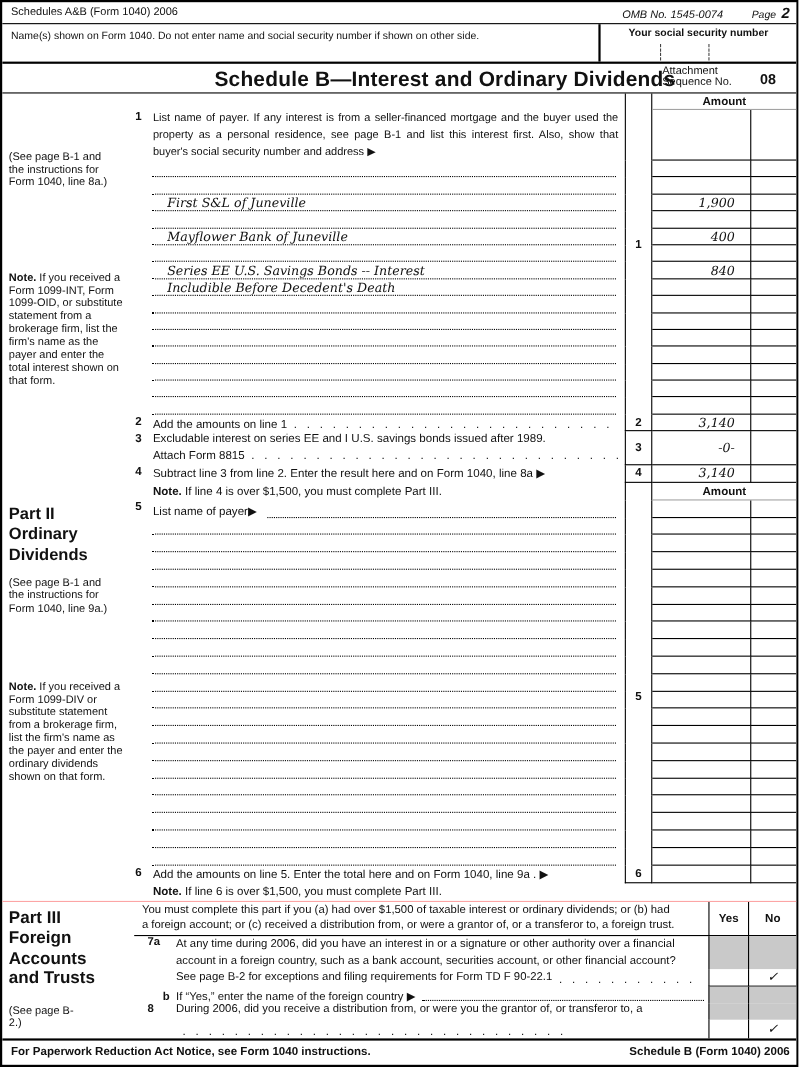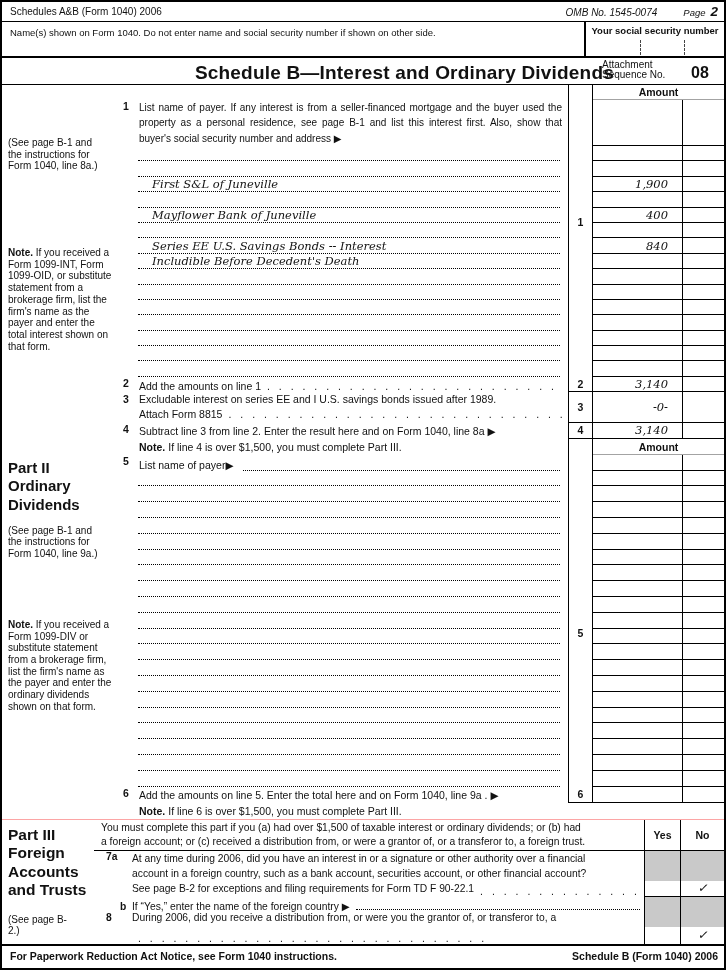--- a/index.html
+++ b/index.html
@@ -9,28 +9,28 @@
 
   
   .hrow1 { height:20px; display:flex; align-items:center; border-bottom:1px solid #000; }
   .hrow1 .formid { font-size:10px; padding-left:8px; }
   .hrow1 .right { margin-left:auto; display:flex; align-items:baseline; padding-right:6px;font-style:italic; }
   .hrow1 .omb { font-size:10px; }
   .hrow1 .pageword { font-size:9.5px; margin-left:26px; }
   .hrow1 .pagenum { font-size:13.5px; font-weight:bold; margin-left:5px; }
   .hrow2 { height:36px; display:flex; border-bottom:2px solid #000; }
   .hrow2 .namenote { flex:1; font-size:9.5px; padding:5px 8px 0 8px; }
-  .ssnbox { width:140px; border-left:2px solid #000; position:relative; }
+  .ssnbox { width:180px; border-left:2px solid #000; position:relative; }
   .ssnbox .ssnlabel { font-size:9.5px; font-weight:bold; text-align:center; padding-top:3px; }
   .ssnbox .dash { position:absolute; top:18px; height:15px; border-left:1px dashed #444; }
   .ssnbox .d1 { left:54px; } .ssnbox .d2 { left:98px; }
   .trow { height:27px; position:relative; border-bottom:1px solid #000; }
   .trow .title { position:absolute; left:0; top:4px; width:612px; text-align:right; font-size:19px; font-weight:bold; letter-spacing:.2px; }
   .trow .attach { position:absolute; left:600px; top:2px; font-size:10px; line-height:10px; }
-  .trow .attachno { position:absolute; left:689px; top:6px; font-size:16px; font-weight:bold; }
+  .trow .attachno { position:absolute; left:689px; top:6px; font-size:13px; font-weight:bold; }
 
   
   .section { position:relative; }
   .rows { margin-left:116px; }
   .row { display:flex; }
   .cell { position:relative; }
   .content { flex:1; display:flex; align-items:flex-end; font-size:10.5px; }
   .num  { width:25px; border-left:1px solid #000; border-right:1px solid #000; display:flex; align-items:center; justify-content:center; font-weight:bold; font-size:10.5px; }
   .amt  { width:89px; display:flex; align-items:center; justify-content:flex-end; padding-right:14px; }
   .cents{ width:42px; border-left:1px solid #000; }
@@ -54,21 +54,21 @@
   .collabel { position:absolute; width:25px; text-align:center; font-weight:bold; font-size:10.5px; }
 
   
   .pl { position:absolute; left:6px; }
   .phead { font-size:15px; font-weight:bold; line-height:18.5px; }
   .pref { font-size:10px; line-height:11.6px; }
   .pnote { font-size:10px; line-height:11.7px; width:104px; }
 
   
   .p3 { border-top:1px solid #fca5a5; }
-  .p3rows { margin-left:92px; }
+  .p3rows { margin-left:120px; }
   .p3row { display:flex; font-size:10.3px; }
   .p3c { flex:1; display:flex; }
   .p3c .block { flex:1; line-height:15px; }
   .p3yes { width:36px; border-left:1px solid #000; display:flex; align-items:center; justify-content:center; }
   .p3no  { width:44px; border-left:1px solid #000; display:flex; align-items:center; justify-content:center; }
   .gray { background:#c9c9c9; }
   .ynhdr { font-weight:bold; font-size:10.5px; }
   .qlabel { width:38px; padding-left:12px; font-weight:bold; flex:none; }
   .qlabel.b { padding-left:26px; }
   .introrow { height:31px; border-bottom:1px solid #000; }

